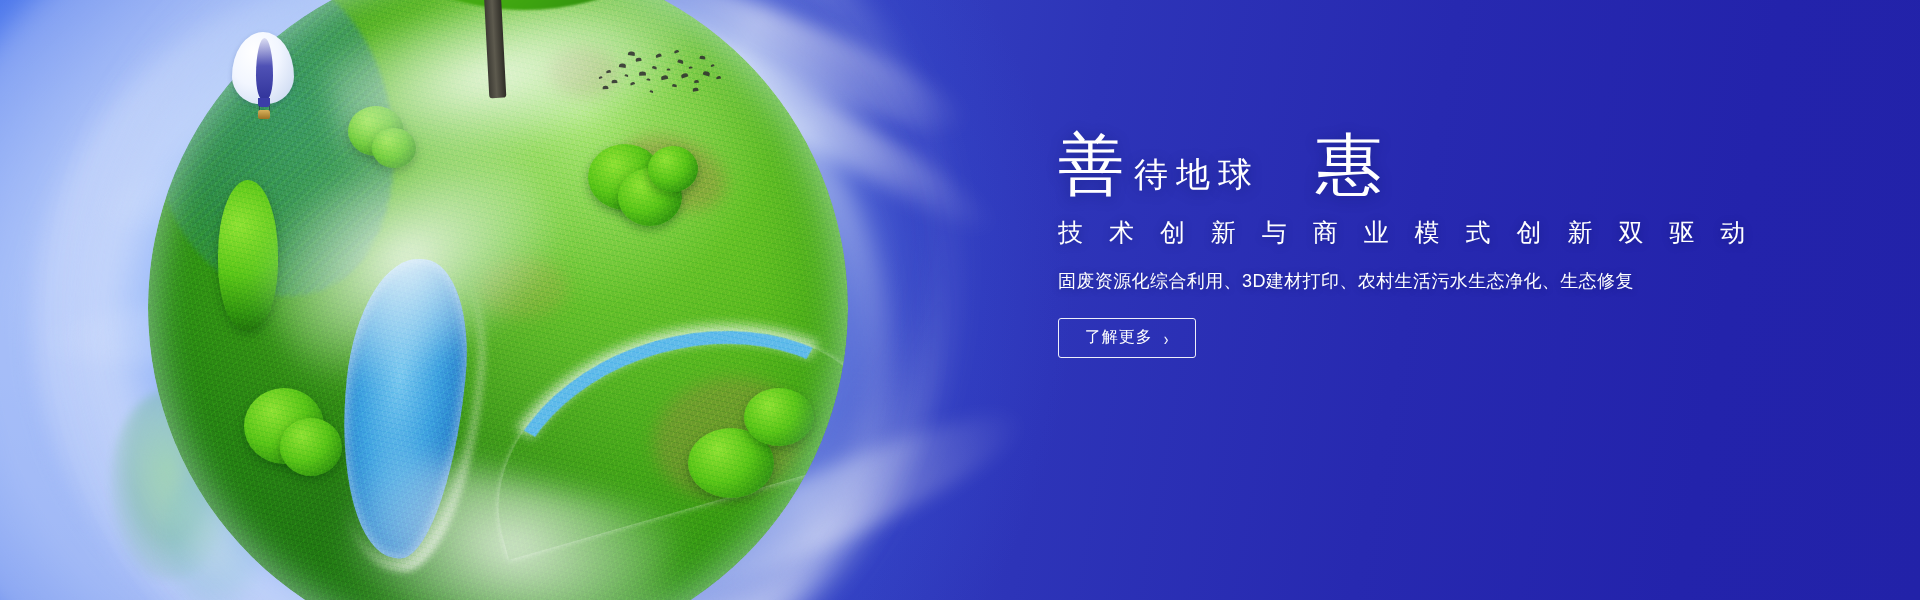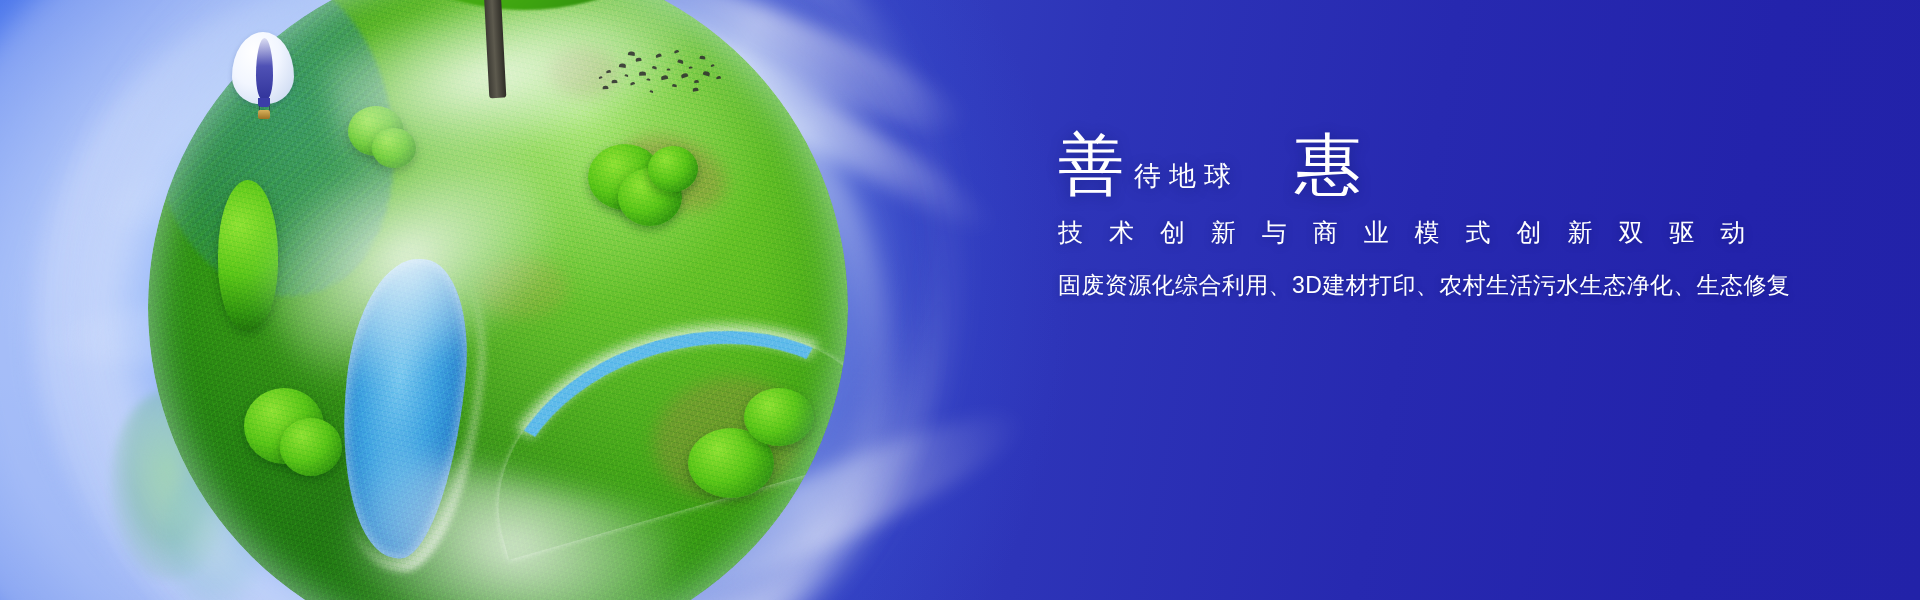--- a/index.html
+++ b/index.html
@@ -267,40 +267,40 @@
     margin-bottom:18px;
   }
   .big-char {
     font-family:"Liberation Serif","DejaVu Serif",serif;
     font-size:66px;
     line-height:1;
     font-weight:400;
     letter-spacing:0;
   }
   .small-run {
-    font-family:Liberation Mono, monospace;
-    font-size:27px;
+    font-family:Liberation Serif, serif;
+    font-size:34px;
     line-height:1;
     letter-spacing:8px;
     padding-left:10px;
     padding-bottom:6px;
   }
   .hl-gap { width:56px; display:inline-block; }
 
   #subtitle {
     font-size:25px;
     letter-spacing:9.5px;
     line-height:1.3;
     margin-bottom:20px;
     text-shadow:0 1px 9px rgba(10,20,90,.4);
     white-space:nowrap;
     margin-top:12px;
   }
   #desc {
-    font-size:23px;
+    font-size:18px;
     letter-spacing:.4px;
     line-height:1.4;
     margin-bottom:24px;
     text-shadow:0 1px 7px rgba(10,20,90,.4);
     white-space:nowrap;
   }
   #cta {
     display:inline-flex;
     align-items:center;
     justify-content:center;
@@ -427,15 +427,19 @@
       <span class="big-char">善</span>
       <span class="small-run">待地球</span>
       <span class="hl-gap"></span>
       <span class="big-char">惠</span>
     </div>
 
     <div id="subtitle">技 术 创 新 与 商 业 模 式 创 新 双 驱 动</div>
 
     <div id="desc">固废资源化综合利用、3D建材打印、农村生活污水生态净化、生态修复</div>
 
+    <button id="cta">
+      <span>了解更多</span>
+      <span class="chev">›</span>
+    </button>
 
   </div>
 </div>
 
 </body></html>

